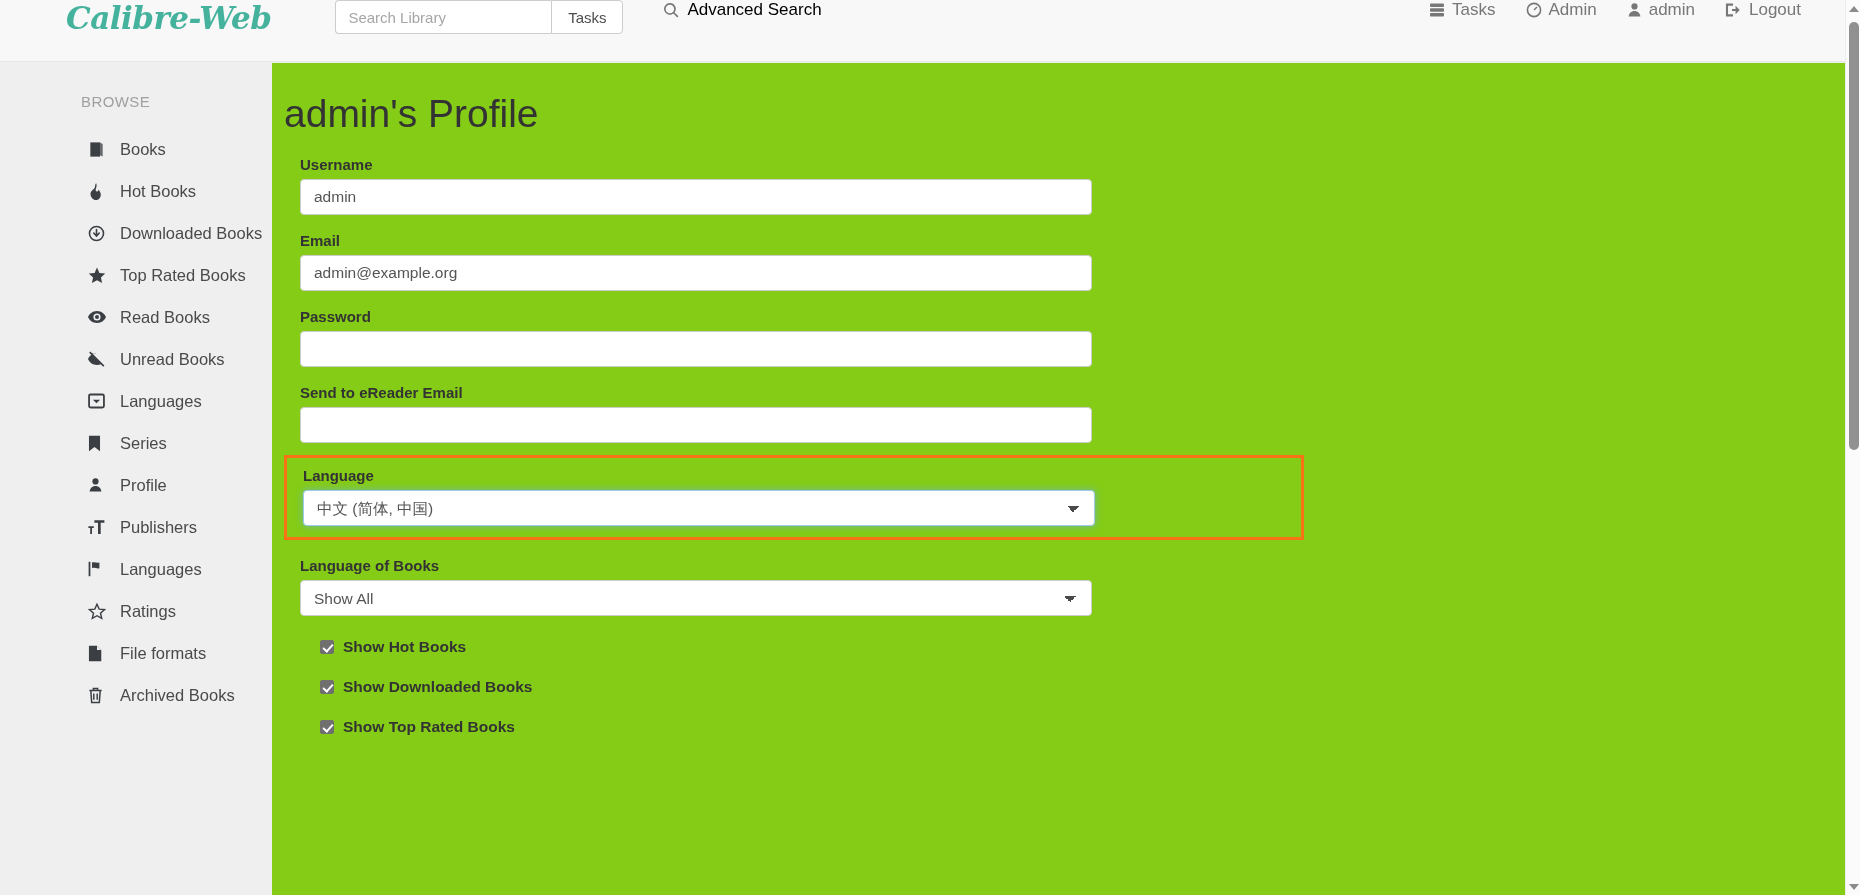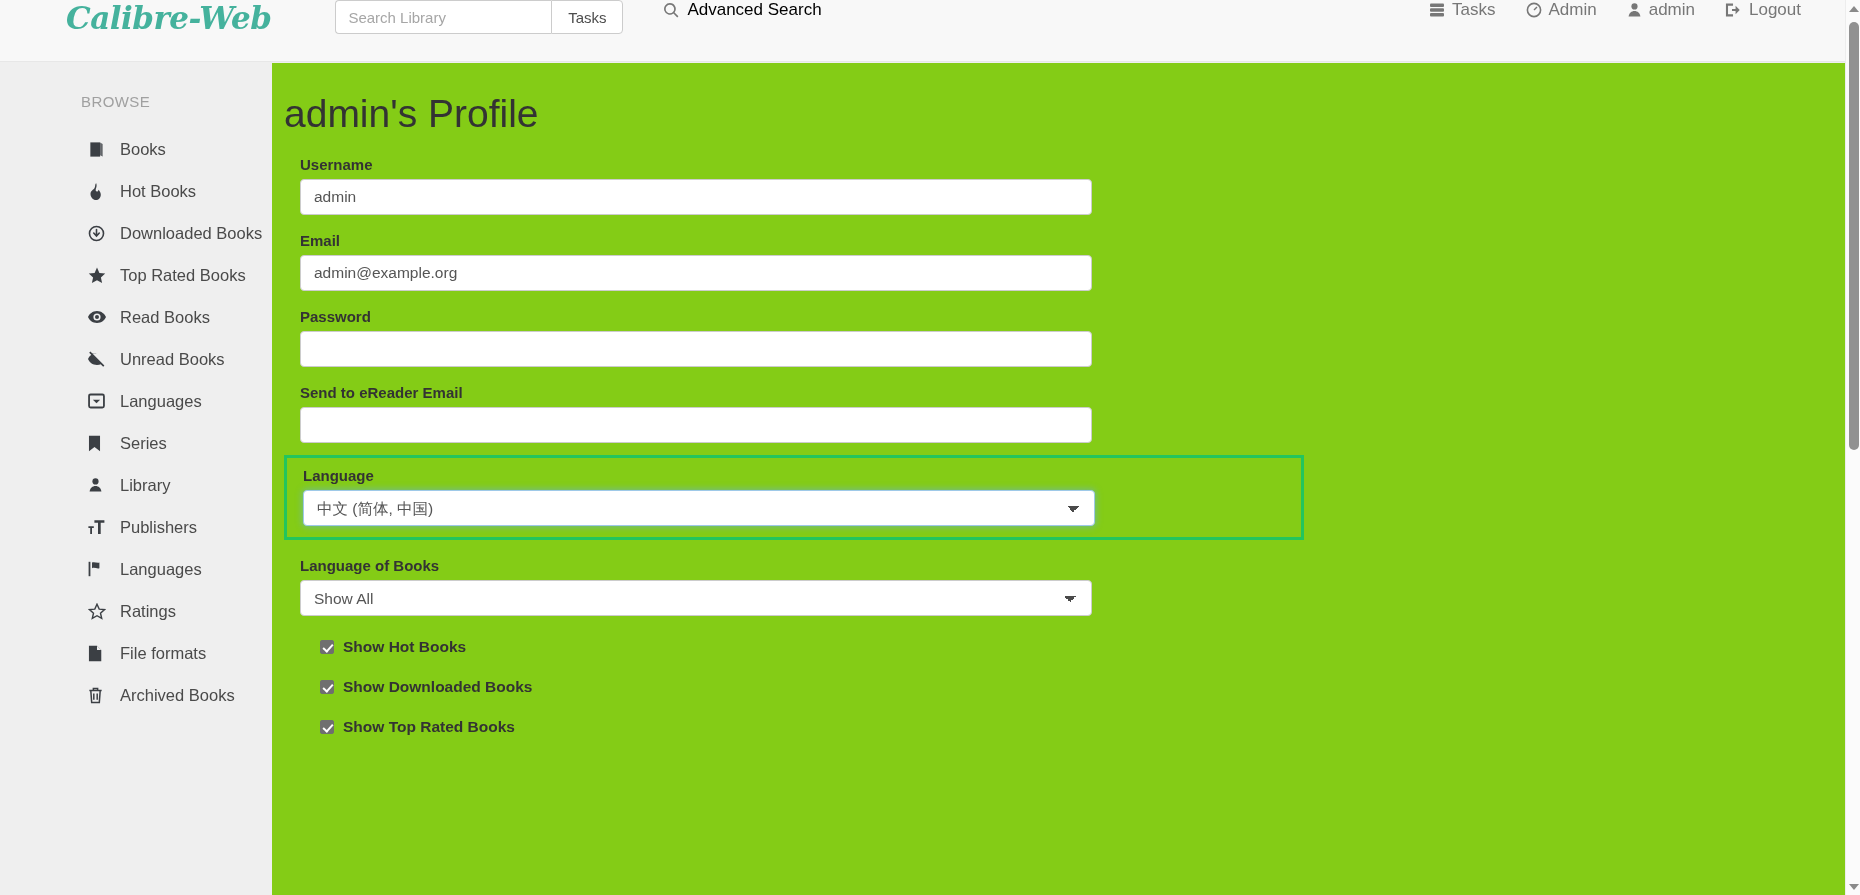--- a/index.html
+++ b/index.html
@@ -157,21 +157,21 @@
     background-position:
       calc(100% - 21px) 15px,
       calc(100% - 15px) 15px;
     background-size: 6px 6px, 6px 6px;
     background-repeat: no-repeat;
     cursor: pointer;
   }
   
   .highlight-box {
     position: relative;
-    border: 3px solid #22c55e;
+    border: 3px solid #f97316;
     margin-left: -16px;
     padding: 9px 0 11px 16px;
     width: 1020px;
     margin-top: 12px;
   }
   .highlight-box .form-control {
     border-color: #9ec9e8;
     box-shadow: 0 0 6px 1px rgba(102,175,233,.55);
   }
   .checkbox-row {
@@ -374,21 +374,21 @@
     <span class="side-label">Series</span>
   </div>
 
   <div class="side-item">
     <span class="side-icon">
       <svg width="15" height="16" viewBox="0 0 16 16" fill="#3b3f44">
         <circle cx="8" cy="4.2" r="3.3"></circle>
         <path d="M1.7 15c.4-3.7 3.1-6 6.3-6s5.9 2.3 6.3 6z"></path>
       </svg>
     </span>
-    <span class="side-label">Library</span>
+    <span class="side-label">Profile</span>
   </div>
 
   <div class="side-item">
     <span class="side-icon">
       <svg width="17" height="16" viewBox="0 0 17 16" fill="#3b3f44">
         <path d="M6.4 1.2h10v2.6h-3.7V15h-2.7V3.8H6.4z"></path>
         <path d="M0.4 7.2h5.4v1.9H4V15H2.2V9.1H0.4z"></path>
       </svg>
     </span>
     <span class="side-label">Publishers</span>

